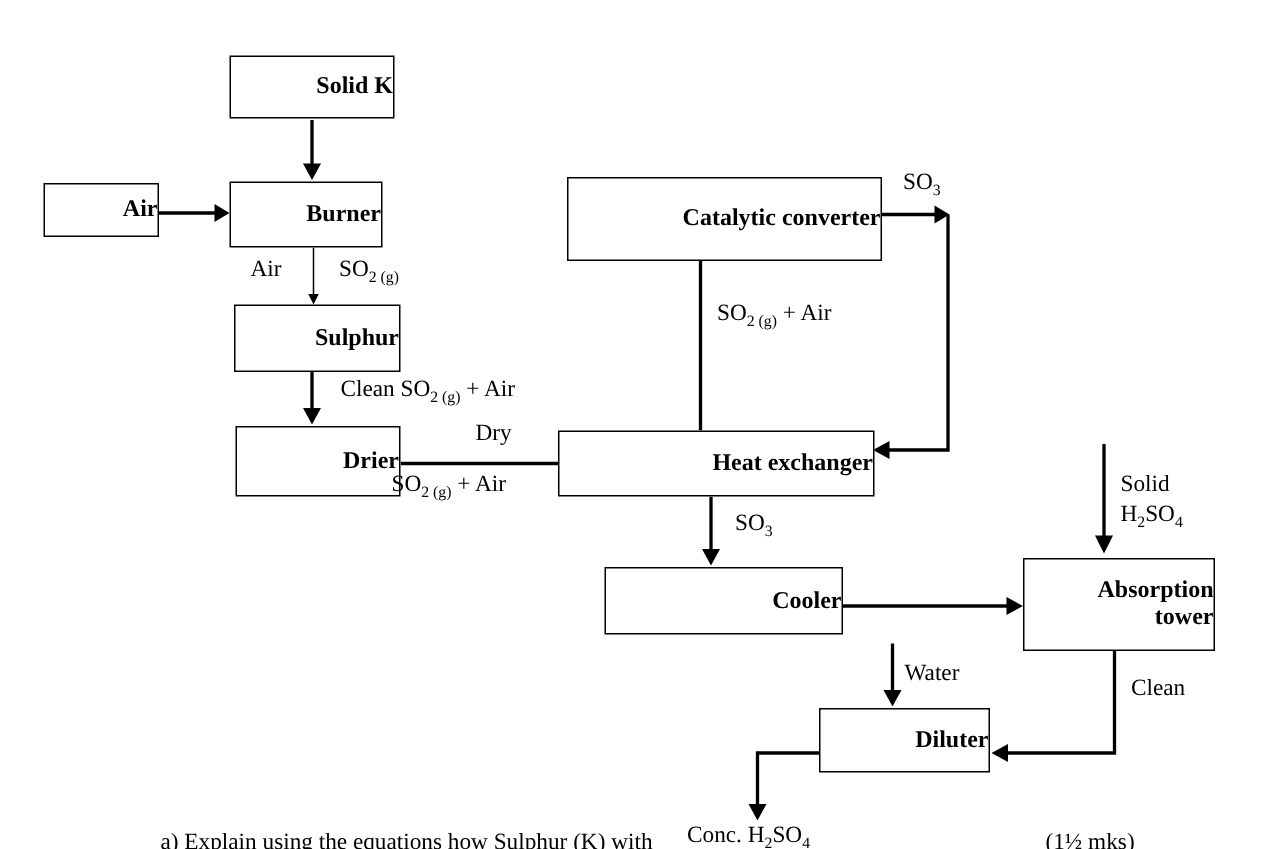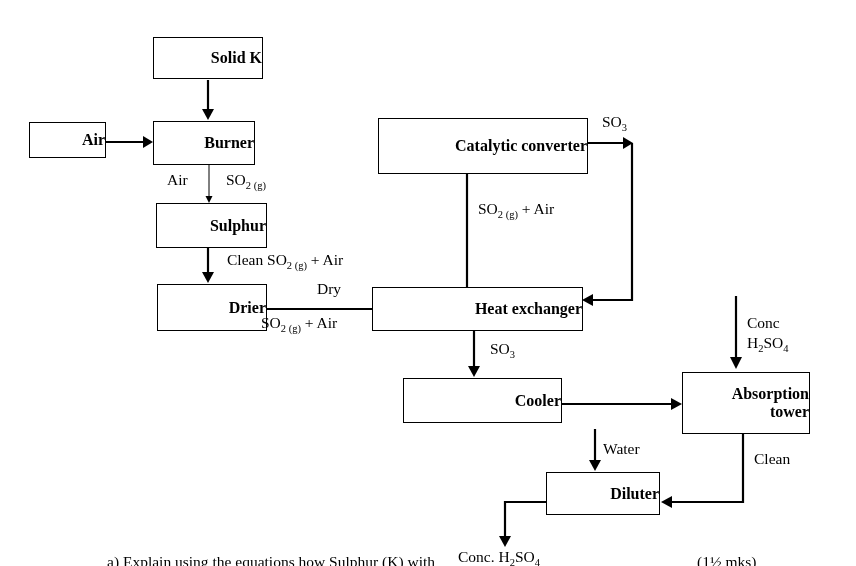--- a/index.html
+++ b/index.html
@@ -141,21 +141,21 @@
 
   <span class="lbl" style="left:602px;top:113px">
     <span>SO</span><sub>3</sub>
   </span>
 
   <span class="lbl" style="left:490px;top:340px">
     <span>SO</span><sub>3</sub>
   </span>
 
   <span class="lbl stack" style="left:747px;top:313px">
-    <span>Conc</span><br>
+    <span>Solid</span><br>
     <span>H</span><sub>2</sub><span>SO</span><sub>4</sub>
   </span>
 
   <span class="lbl" style="left:603px;top:440px">Water</span>
 
   <span class="lbl" style="left:754px;top:450px">Clean</span>
 
   <span class="lbl" style="left:458px;top:548px">
     <span>Conc. H</span><sub>2</sub><span>SO</span><sub>4</sub>
   </span>

